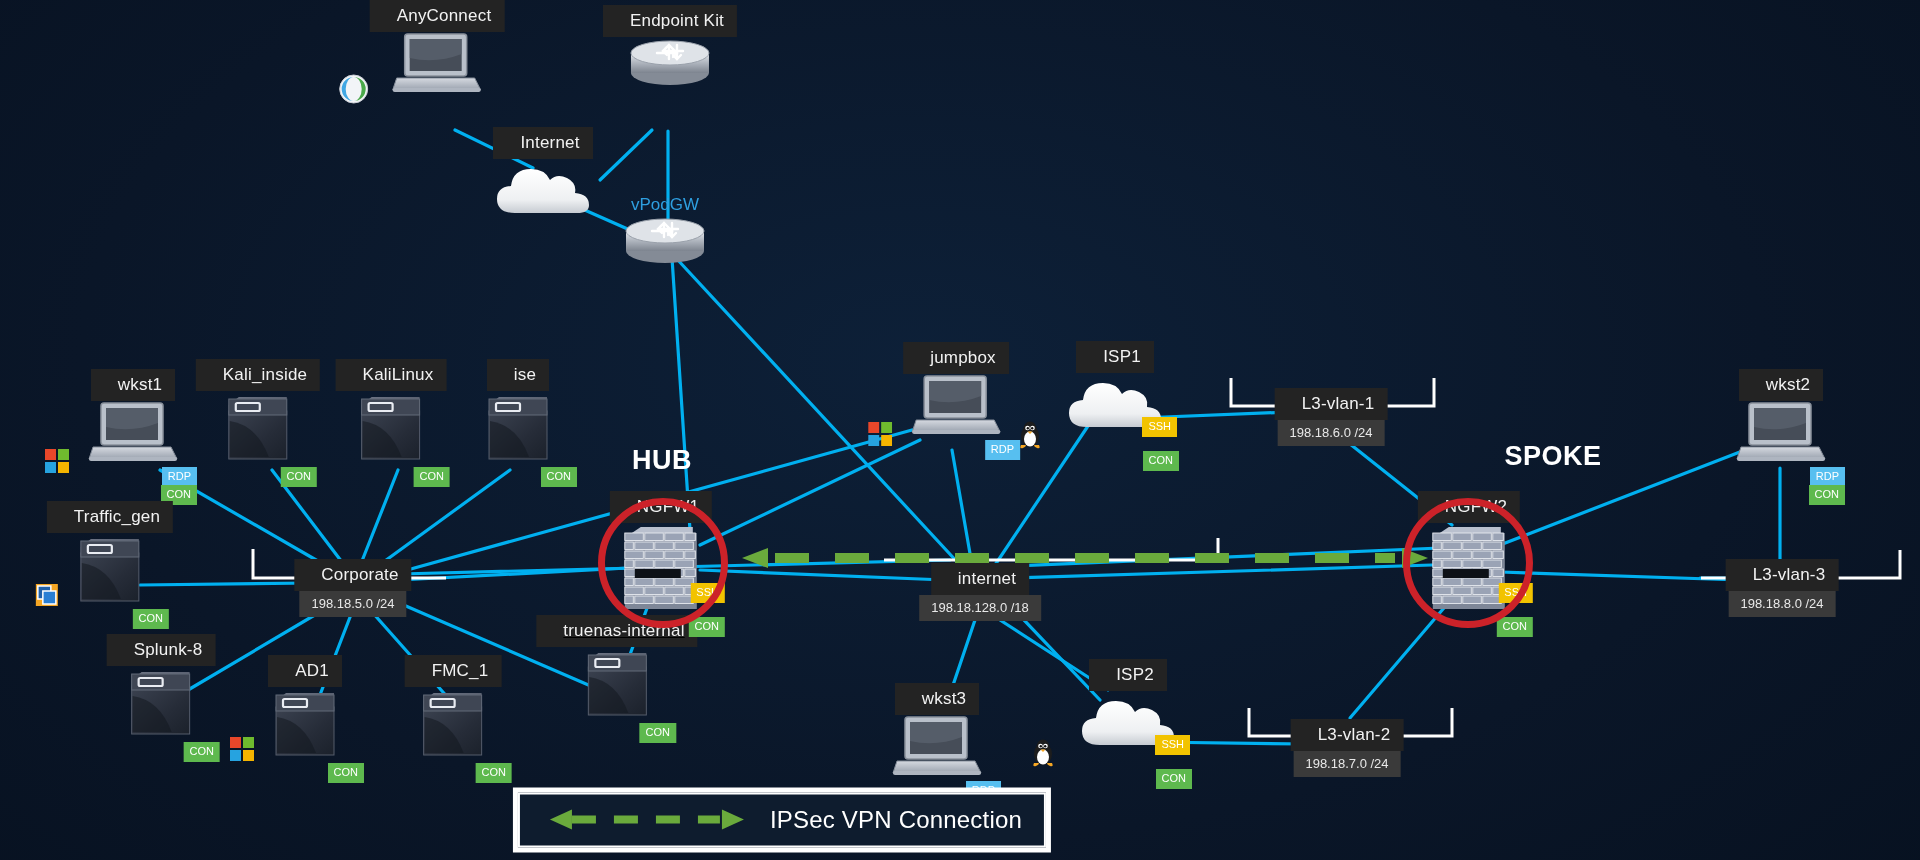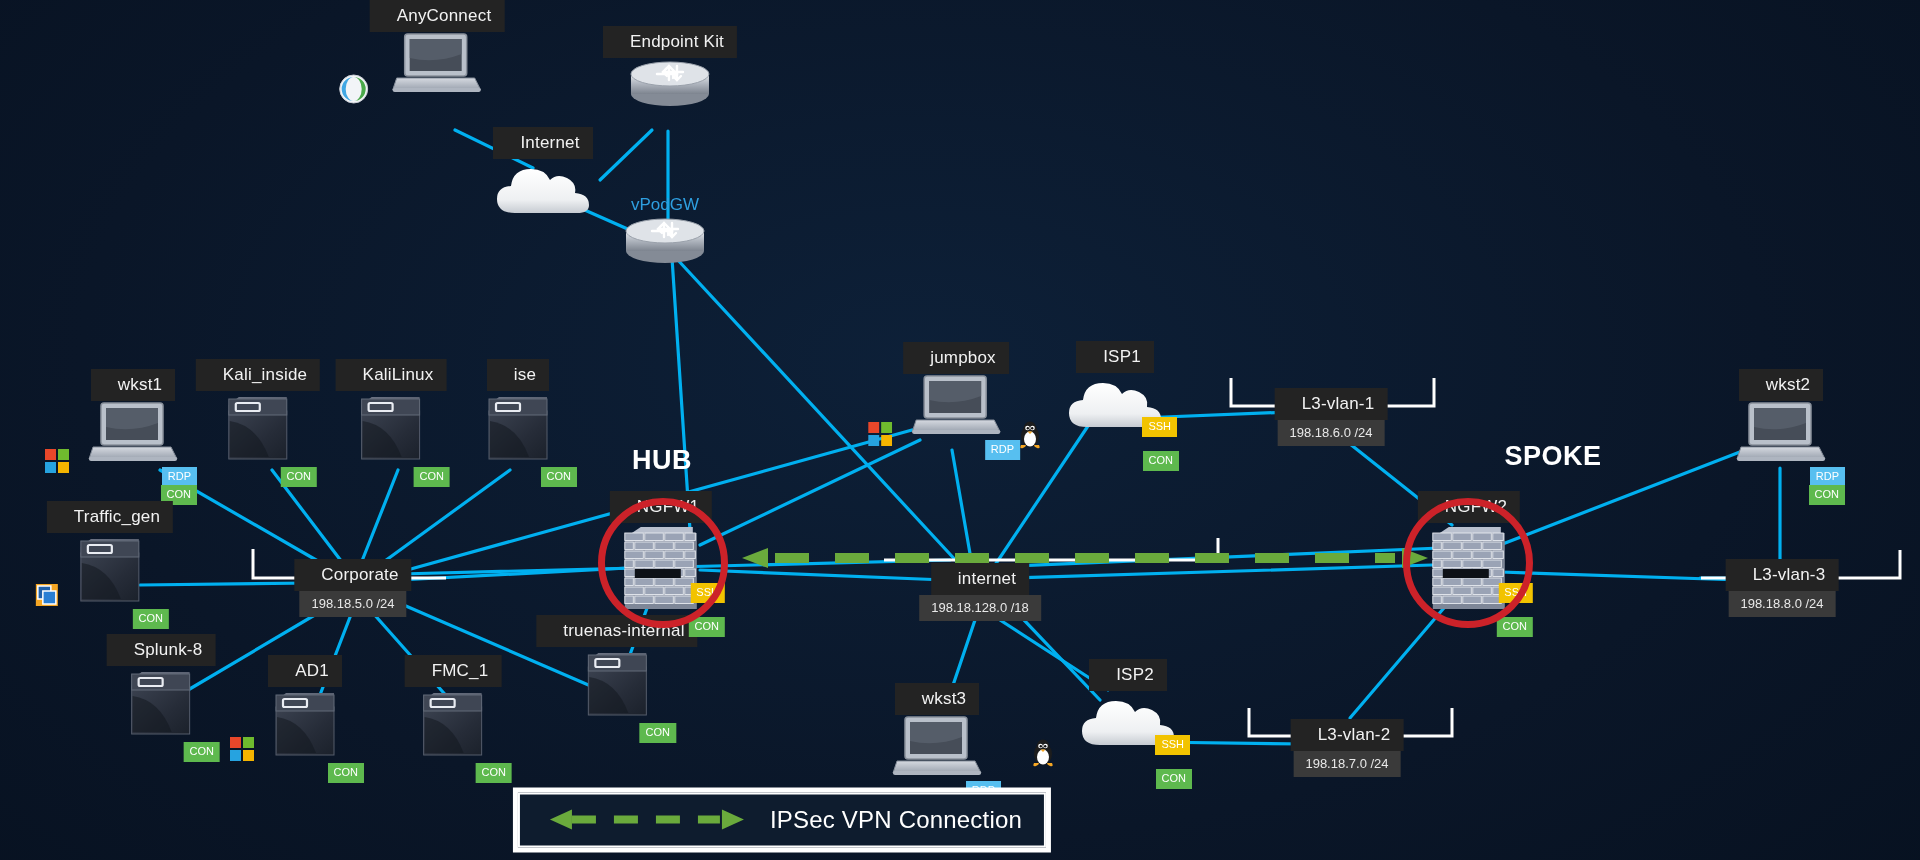--- a/index.html
+++ b/index.html
@@ -208,21 +208,21 @@
     <rect x="19" y="7" width="52" height="32" fill="#464d58"></rect>
     <path d="M19 7 L71 7 L71 22 Q45 32 19 26 Z" fill="#5b636f" opacity="0.75"></path>
     <path d="M6 46 L84 46 L90 58 L2 58 Z" fill="url(#lbase)" stroke="#858d99" stroke-width="1"></path>
     <rect x="2" y="56" width="88" height="4" rx="2" fill="#aeb5c0"></rect>
   </svg><span class="osicon" style="left: -52px; top: 42px;"><svg width="30" height="30" viewBox="0 0 30 30">
     <circle cx="15" cy="15" r="14" fill="#f2f4f7" stroke="#c9ced6" stroke-width="1"></circle>
     <path d="M15 3 A12 12 0 0 1 15 27 A8 12 0 0 0 15 3 Z" fill="#4aa94a"></path>
     <path d="M15 3 A12 12 0 0 0 15 27 A8 12 0 0 1 15 3 Z" fill="#2e9fe0" opacity="0.9"></path>
   </svg></span></div>
       </div>
-      <div class="node" style="left: 670px; top: 68px;">
+      <div class="node" style="left: 670px; top: 47px;">
         <div class="labelbox">
           <div class="nlabel">Endpoint Kit</div>
         </div>
         <div class="iconwrap"><svg width="86" height="52" viewBox="0 0 86 52">
     <defs>
       <linearGradient id="rtr" x1="0" y1="0" x2="0" y2="1">
         <stop offset="0%" stop-color="#e6e9ed"></stop>
                 <stop offset="45%" stop-color="#b3b9c2"></stop>
                 <stop offset="100%" stop-color="#7d848f"></stop>
       </linearGradient>
@@ -478,21 +478,21 @@
                 <stop offset="100%" stop-color="#1b212b"></stop>
       </linearGradient>
     </defs>
     <path d="M8 14 L18 6 L66 6 L66 22 L8 22 Z" fill="url(#stop)"></path>
     <rect x="8" y="20" width="58" height="48" fill="url(#sbod)" stroke="#555c6b" stroke-width="1"></rect>
     <rect x="8" y="8" width="58" height="16" fill="#3f4654" stroke="#626a78" stroke-width="1"></rect>
     <rect x="15" y="12" width="24" height="8" rx="1.5" fill="none" stroke="#e9ecf2" stroke-width="2.2"></rect>
     <path d="M9 30 Q36 34 48 66 L9 66 Z" fill="#12171f" opacity="0.55"></path>
   </svg><span class="badge con" style="right: -22px; top: 34px;">CON</span></div>
       </div>
-      <div class="node" style="left: 617px; top: 668px;">
+      <div class="node" style="left: 617px; top: 668px; text-decoration: underline;">
         <div class="labelbox">
           <div class="nlabel">truenas-internal</div>
         </div>
         <div class="iconwrap"><svg width="74" height="74" viewBox="0 0 74 74">
     <defs>
       <linearGradient id="stop" x1="0" y1="0" x2="1" y2="1">
         <stop offset="0%" stop-color="#6f7686"></stop>
                 <stop offset="100%" stop-color="#474e5d"></stop>
       </linearGradient>
       <linearGradient id="sbod" x1="0" y1="0" x2="1" y2="1">

